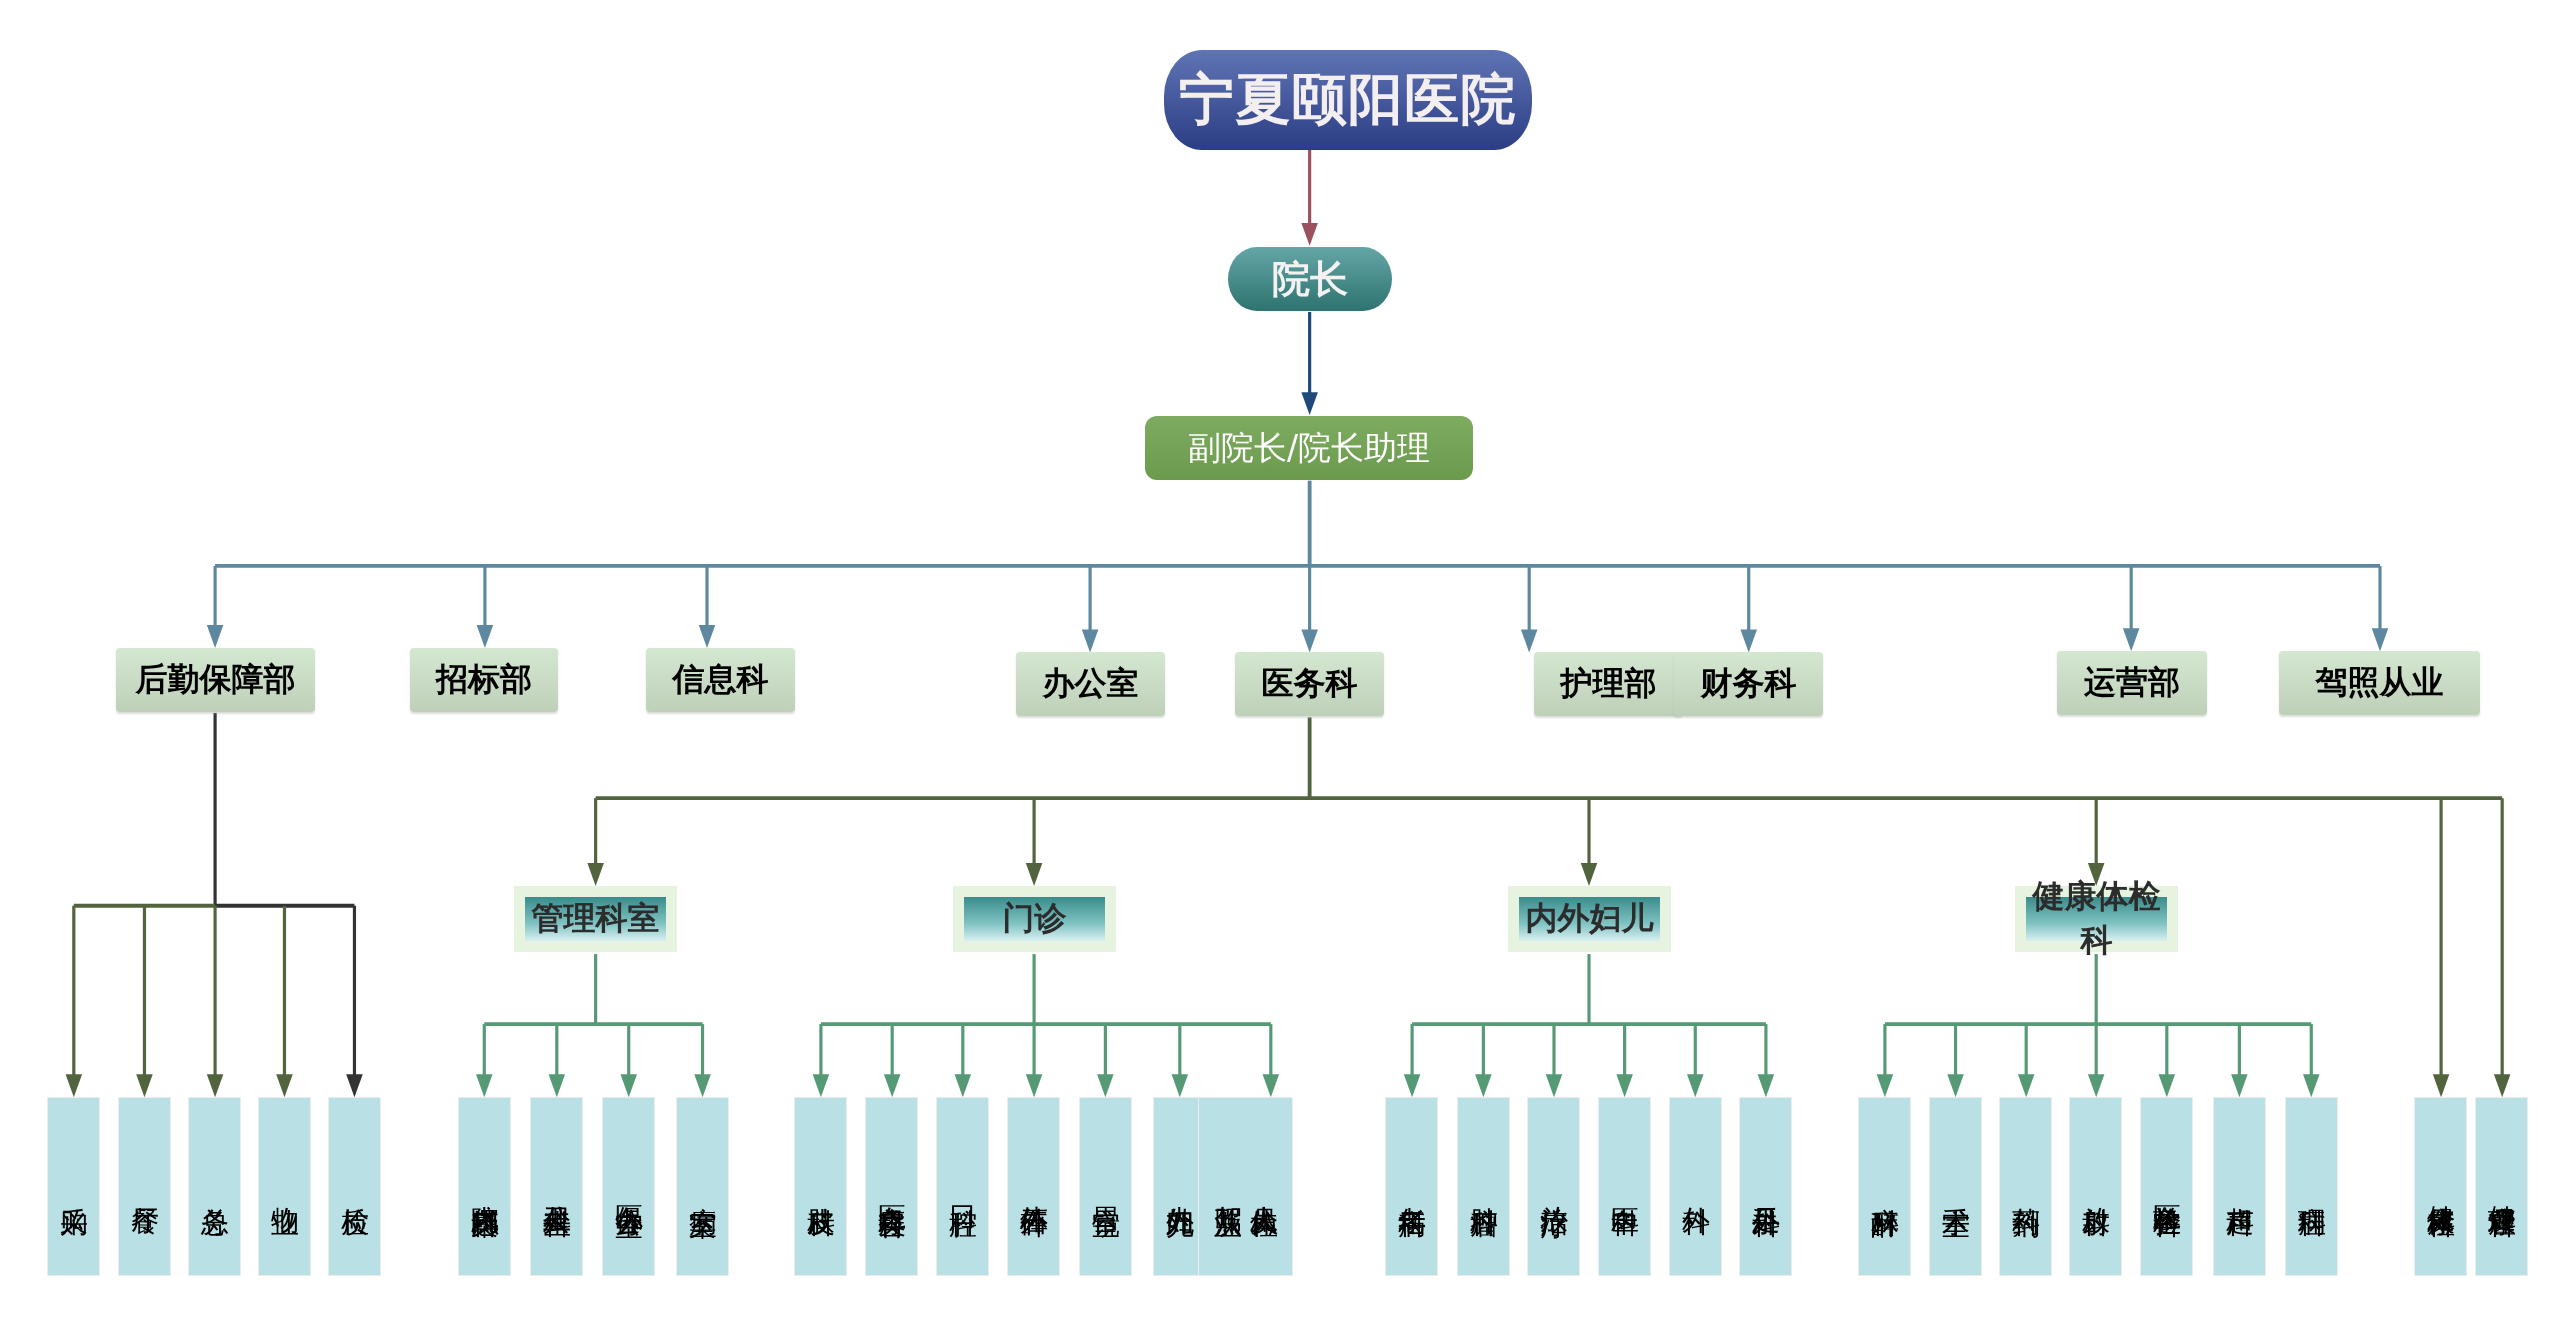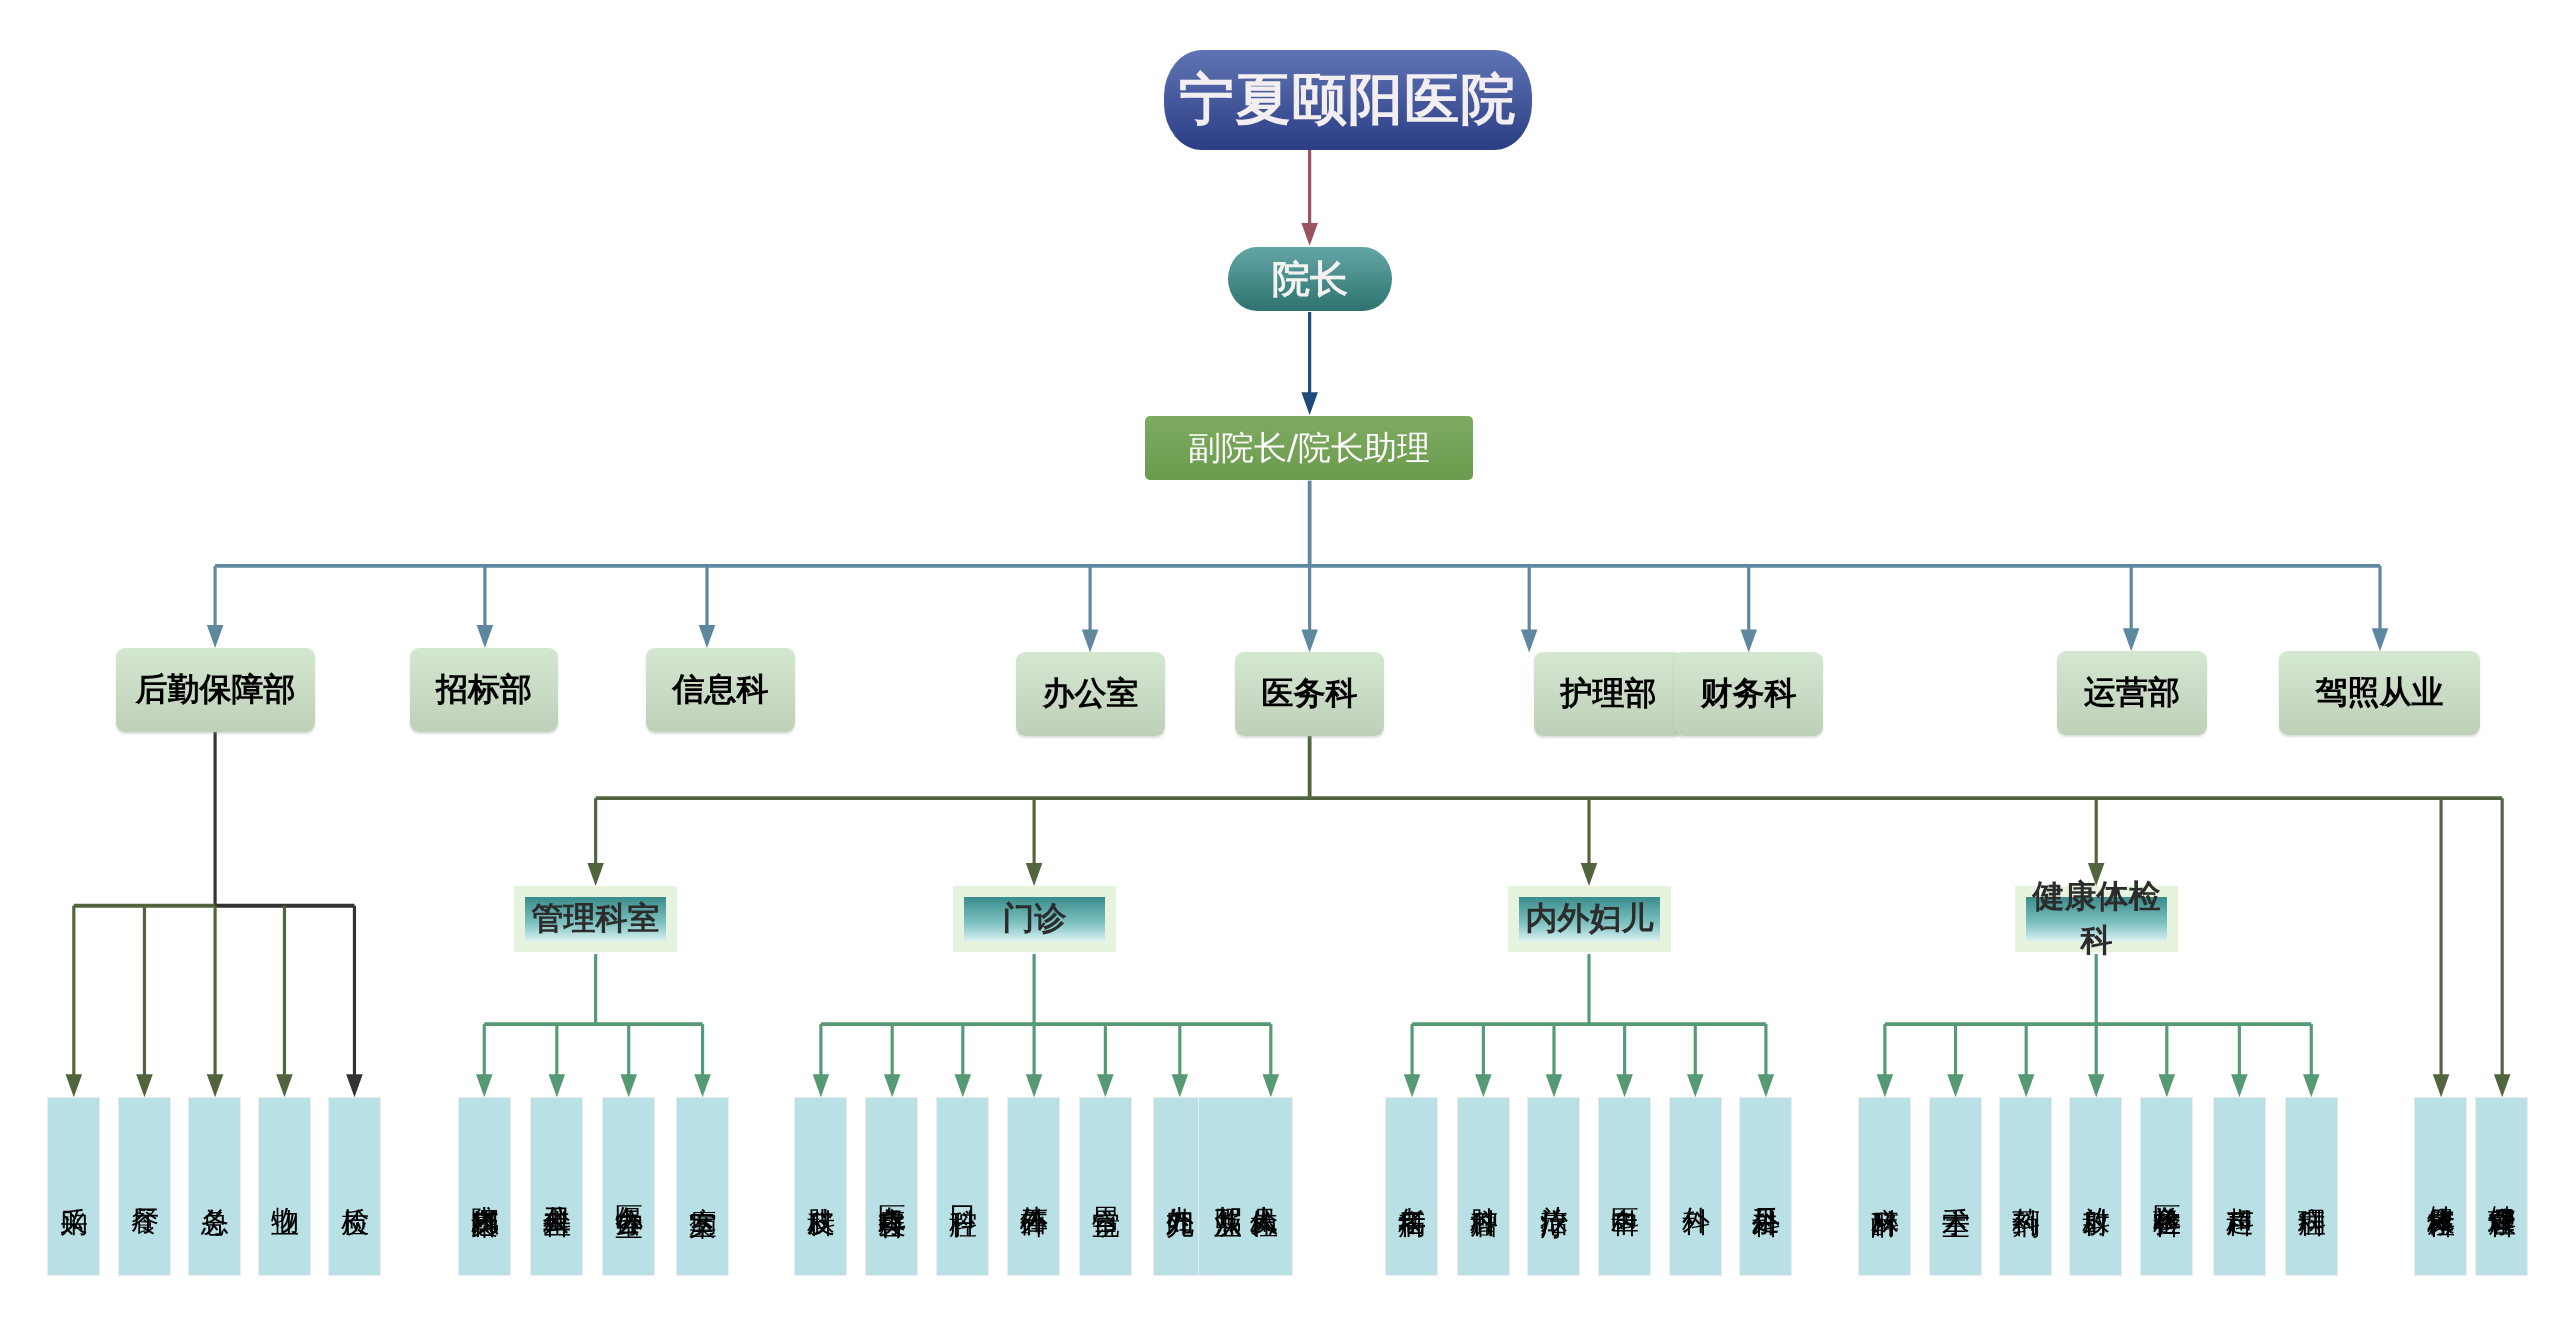--- a/index.html
+++ b/index.html
@@ -6,23 +6,23 @@
   body { width:2576px; height:1324px; position:relative; overflow:hidden;
          font-family:"DejaVu Sans","Liberation Sans",sans-serif; }
   #wires { position:absolute; left:0; top:0; width:2576px; height:1324px; }
   .node { position:absolute; box-sizing:border-box; display:flex; align-items:center; justify-content:center; text-align:center; }
   .title-node { left:1164px; top:50px; width:368px; height:100px; border-radius:38px/46px;
     background:linear-gradient(#5f74b4,#2b3d84); color:#f3eef0;
     font-family:"DejaVu Serif","Liberation Serif",serif; font-weight:bold; font-size:55px; letter-spacing:1.3px; }
   .dean-node { left:1228px; top:247px; width:164px; height:64px; border-radius:29px/32px;
     background:linear-gradient(#64a6a6,#2e7370); color:#f4f1f1;
     font-family:"DejaVu Serif","Liberation Serif",serif; font-weight:bold; font-size:38px; }
-  .vice-node { left:1145px; top:416px; width:328px; height:64px; border-radius:5px;
+  .vice-node { left:1145px; top:416px; width:328px; height:64px; border-radius:12px;
     background:linear-gradient(#7eab60,#6b9a4d); color:#ffffff; font-size:33px; }
-  .dept { height:84px; border-radius:9px; background:linear-gradient(#d4e7d0,#bfd0b9);
+  .dept { height:64px; border-radius:4px; background:linear-gradient(#d4e7d0,#bfd0b9);
     color:#000; font-weight:bold; font-size:32px; box-shadow:0 1.3px 1.9px rgba(150,160,150,0.35); }
   .cat { top:886px; height:66px; width:163px; background:#e6f4df; padding:11px; }
   .cat-inner { width:100%; height:100%; display:flex; align-items:center; justify-content:center;
     background:linear-gradient(#3a8c8c,#80c2c2 60%,#d9f0f2); color:#2c2c2c;
     font-family:"DejaVu Serif","Liberation Serif",serif; font-weight:bold; font-size:32px; }
   .leaf { top:1097px; height:179px; width:53px; background:#b9e0e4; border:1.9px solid #ececec;
     color:#000; font-size:28px; line-height:36px; flex-direction:row; }
   .leaf .col { writing-mode:vertical-rl; text-orientation:upright; letter-spacing:1.3px; }
   .leaf.wide { width:95px; }
   .leaf.wide .col + .col { margin-left:0; }

